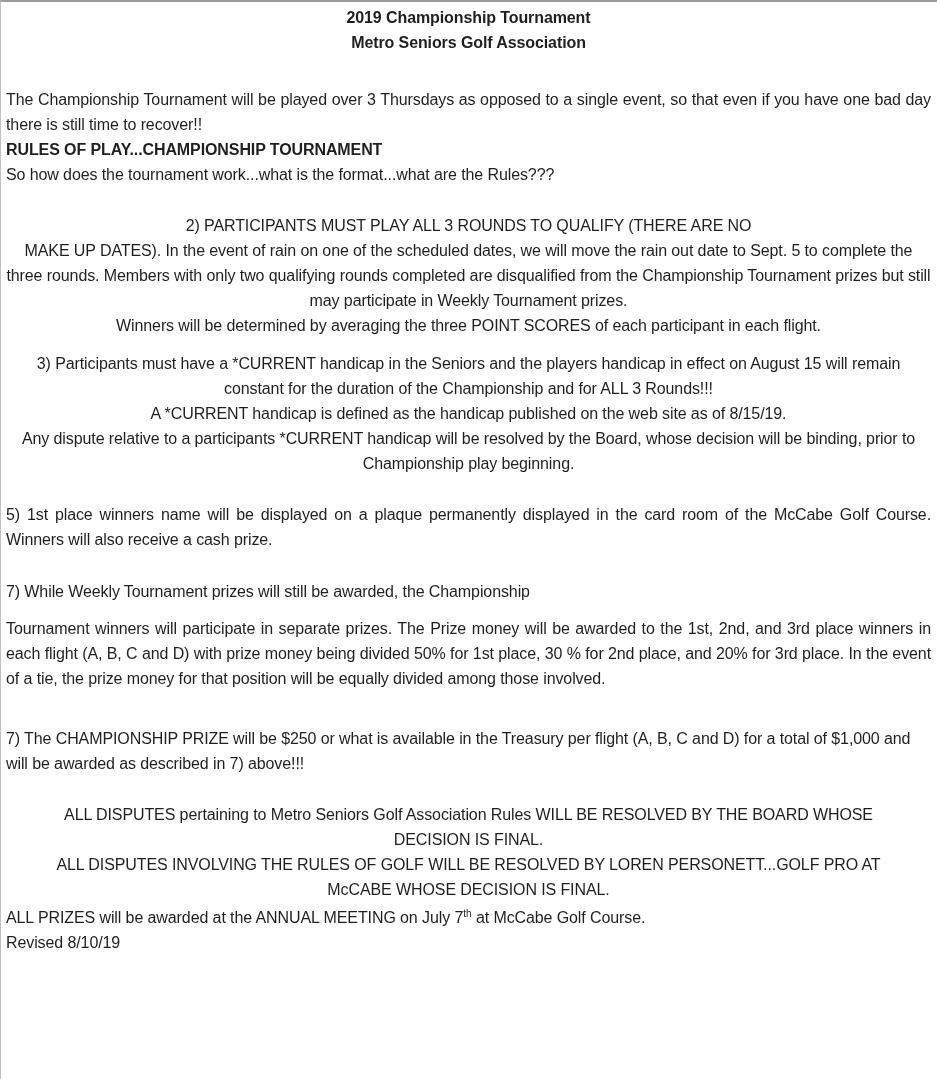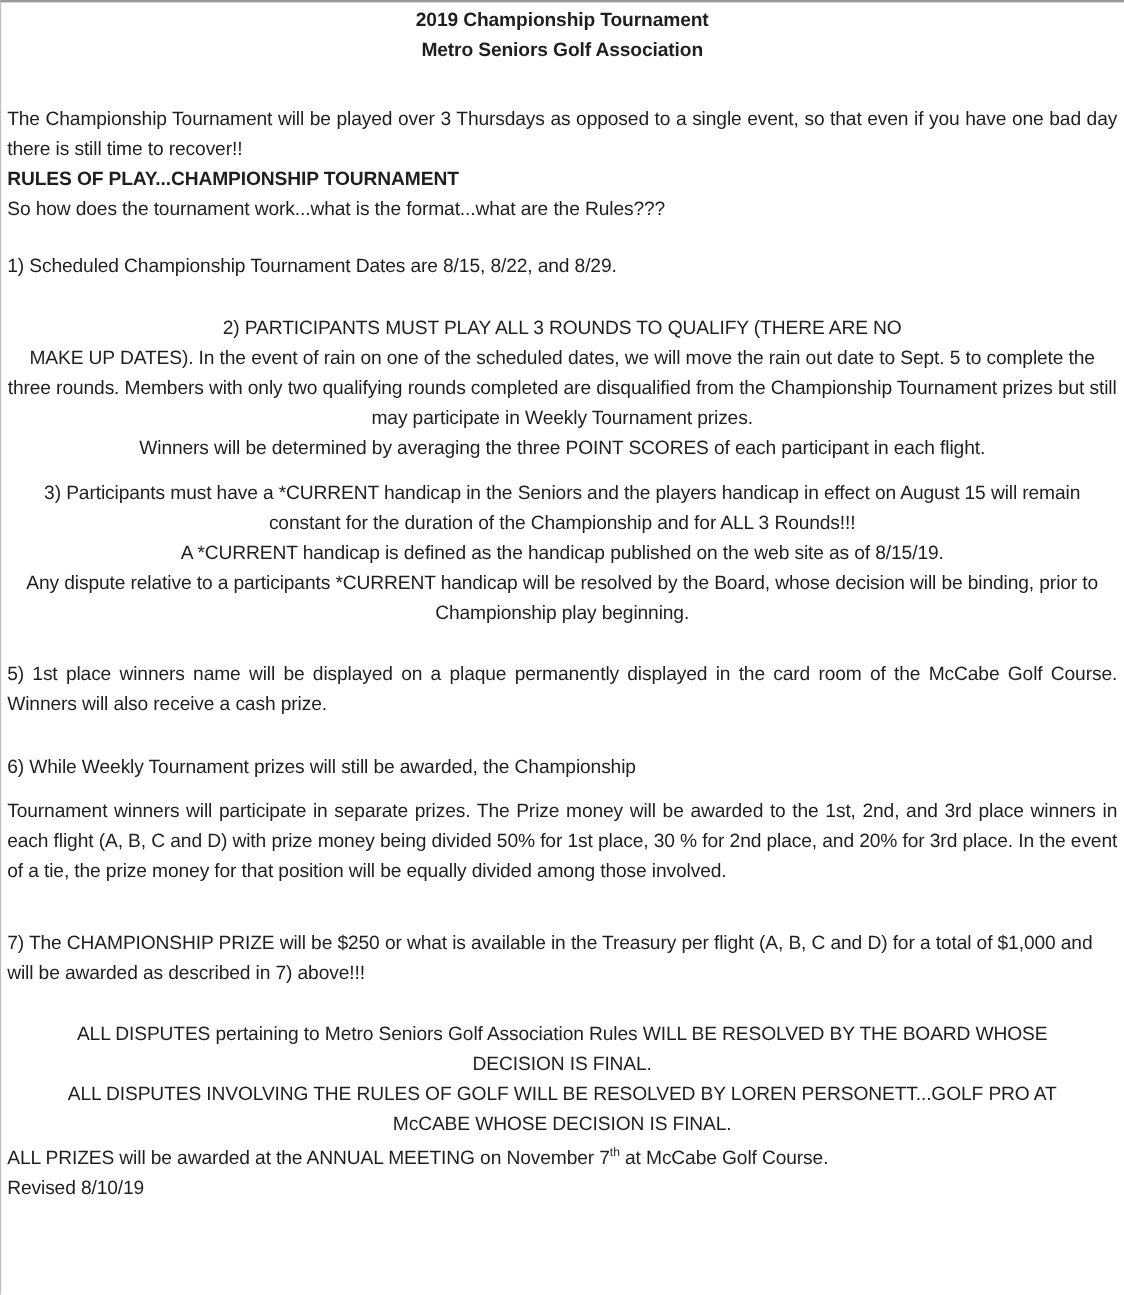--- a/index.html
+++ b/index.html
@@ -46,41 +46,40 @@
   <div class="blk c b">2019 Championship Tournament</div>
 
   <div class="blk c b">Metro Seniors Golf Association</div>
 
   <div class="blk j" style="margin-top:32px">The Championship Tournament will be played over 3 Thursdays as opposed to a single event, so that even if you have one bad day there is still time to recover!!</div>
 
   <div class="blk b">RULES OF PLAY...CHAMPIONSHIP TOURNAMENT</div>
 
   <div class="blk">So how does the tournament work...what is the format...what are the Rules???</div>
 
-  <div class="blk" style="margin-top:23px">1) Scheduled Championship Tournament Dates are 8/15, 8/22, and 8/29.</div>
 
   <div class="blk j pl" style="margin-top:26px">2) PARTICIPANTS MUST PLAY ALL 3 ROUNDS TO QUALIFY (THERE ARE NO
 MAKE UP DATES). In the event of rain on one of the scheduled dates, we will move the rain out date to Sept. 5 to complete the three rounds. Members with only two qualifying rounds completed are disqualified from the Championship Tournament prizes but still may participate in Weekly Tournament prizes.
 Winners will be determined by averaging the three POINT SCORES of each participant in each flight.</div>
 
   <div class="blk j pl" style="margin-top:13px">3) Participants must have a *CURRENT handicap in the Seniors and the players handicap in effect on August 15 will remain constant for the duration of the Championship and for ALL 3 Rounds!!!
 A *CURRENT handicap is defined as the handicap published on the web site as of 8/15/19.
 Any dispute relative to a participants *CURRENT handicap will be resolved by the Board, whose decision will be binding, prior to Championship play beginning.</div>
 
 
   <div class="blk j" style="margin-top:26px">5) 1st place winners name will be displayed on a plaque permanently displayed in the card room of the McCabe Golf Course. Winners will also receive a cash prize.</div>
 
-  <div class="blk" style="margin-top:27px">6) While Weekly Tournament prizes will still be awarded, the Championship</div>
+  <div class="blk" style="margin-top:27px">7) While Weekly Tournament prizes will still be awarded, the Championship</div>
 
   <div class="blk j" style="margin-top:12px">Tournament winners will participate in separate prizes. The Prize money will be awarded to the 1st, 2nd, and 3rd place winners in each flight (A, B, C and D) with prize money being divided 50% for 1st place, 30 % for 2nd place, and 20% for 3rd place. In the event of a tie, the prize money for that position will be equally divided among those involved.</div>
 
   <div class="blk" style="margin-top:35px">7) The CHAMPIONSHIP PRIZE will be $250 or what is available in the Treasury per flight (A, B, C and D) for a total of $1,000 and will be awarded as described in 7) above!!!</div>
 
   <div class="blk pl" style="margin-top:26px">ALL DISPUTES pertaining to Metro Seniors Golf Association Rules WILL BE RESOLVED BY THE BOARD WHOSE
 DECISION IS FINAL.
 ALL DISPUTES INVOLVING THE RULES OF GOLF WILL BE RESOLVED BY LOREN PERSONETT...GOLF PRO AT
 McCABE WHOSE DECISION IS FINAL.</div>
 
-  <div class="blk" style="margin-top:3px"><span>ALL PRIZES will be awarded at the ANNUAL MEETING on November 7</span><sup>th</sup><span> at McCabe Golf Course.</span></div>
+  <div class="blk" style="margin-top:3px"><span>ALL PRIZES will be awarded at the ANNUAL MEETING on July 7</span><sup>th</sup><span> at McCabe Golf Course.</span></div>
 
   <div class="blk">Revised 8/10/19</div>
 
 </div>
 
 </body></html>

